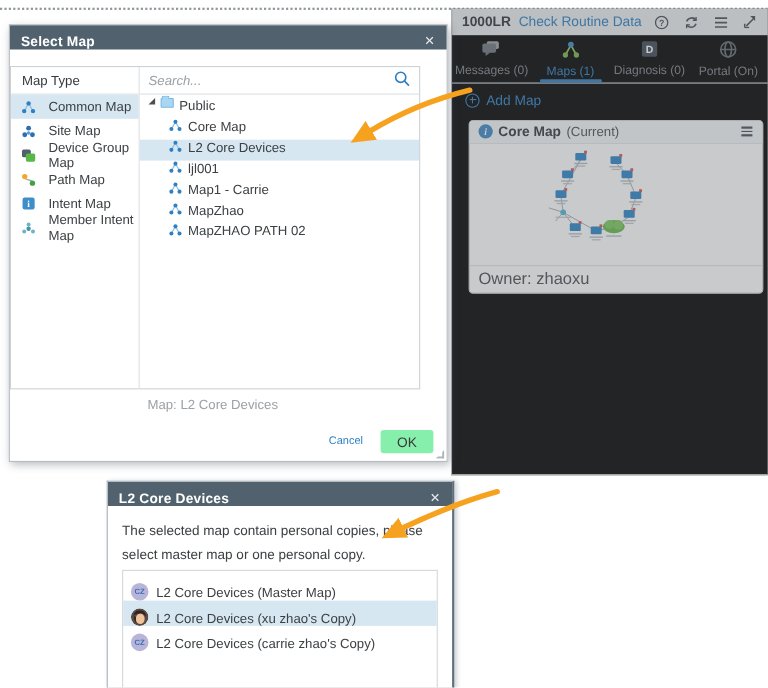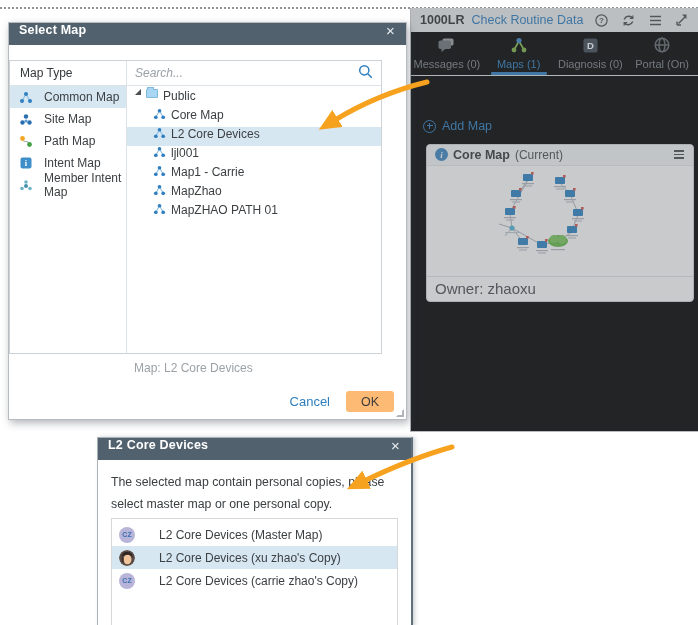--- a/index.html
+++ b/index.html
@@ -17,21 +17,21 @@
   .rp-device { font-weight:bold; font-size:12.5px; color:#2f3438; }
   .rp-title { font-size:12.5px; color:#2e7fc0; }
   .rp-title-icons { margin-left:auto; display:flex; align-items:center; gap:13px; color:#4a4f54; }
   .rp-title-icons .tic { width:14px; height:14px; display:flex; align-items:center; justify-content:center; cursor:pointer; }
   .rp-tabs { height:44px; display:flex; border-bottom:1px solid #dddfe1; }
   .rp-tab { flex:1; display:flex; flex-direction:column; align-items:center; justify-content:center; gap:3px;
     position:relative; color:#7f8489; font-size:11px; cursor:pointer; }
   .rp-tab.active { color:#2e7fc0; }
   .rp-tab.active .tab-underline { position:absolute; bottom:0; left:50%; transform:translateX(-50%);
     width:56px; height:3px; background:#2e7fc0; border-radius:1px; }
-  .rp-body { padding:8px 24px 0 12px;margin-top:35px; }
+  .rp-body { padding:8px 24px 0 12px; }
   .add-map { display:inline-flex; align-items:center; gap:6px; color:#2e7fc0; font-size:12.5px; cursor:pointer; }
   .plus-circle { width:13px; height:13px; border:1.4px solid #2e7fc0; border-radius:50%; position:relative; }
   .plus-circle::before, .plus-circle::after { content:""; position:absolute; background:#2e7fc0; }
   .plus-circle::before { left:2.5px; right:2.5px; top:4.6px; height:1.4px; }
   .plus-circle::after { top:2.5px; bottom:2.5px; left:4.6px; width:1.4px; }
   .map-card { margin:8px 0 0 3px; width:268px; background:#ffffff; border:1px solid #d4d7d9;
     border-radius:4px; box-shadow:0 1px 2px rgba(0,0,0,.08); }
   .mc-header { height:21px; background:#f6f7f8; border-bottom:1px solid #e7e9ea;
     border-radius:4px 4px 0 0; display:flex; align-items:center; gap:5px; padding:0 8px; }
   .info-badge { width:13px; height:13px; border-radius:50%; background:#3f88c5; color:#fff;
@@ -41,21 +41,21 @@
   .mc-subtitle { font-size:12px; color:#4a4f54; }
   .mc-menu { margin-left:auto; display:flex; flex-direction:column; gap:2px; cursor:pointer; padding:3px 1px; }
   .mc-menu span { display:block; width:10px; height:1.6px; background:#4a4f54; }
   .mc-topology { height:110px; }
   .mc-footer { height:25px; border-top:1px solid #e3e5e7; display:flex; align-items:center;
     padding:0 8px; font-size:15px; color:#4a4f54; }
   .panel-veil { position:absolute; inset:0; background:rgba(98,104,109,0.35); z-index:10; pointer-events:none; }
 
   
   .dialog { background:#fff; position:absolute; z-index:20; }
-  .dlg-header { height:22px; background:#51626e; color:#fff; display:flex; align-items:flex-start;
+  .dlg-header { height:22px; background:#51626e; color:#fff; display:flex; align-items:flex-end;
     padding:0 10px; font-size:12.5px; font-weight:bold; letter-spacing:.2px; }
   .dlg-close { margin-left:auto; color:#e9edf0; font-size:15px; line-height:1; cursor:pointer;
     font-weight:normal; padding:0 1px; }
   .select-map { left:8px; top:22px; width:399px; height:398px;
     border:1px solid #b6bcc0; box-shadow:2px 3px 8px rgba(60,70,80,.40); }
   .sm-box { position:absolute; left:0; top:37px; width:373px; height:294px;
     border:1px solid #ccd2d6; display:flex; }
   .sm-left { width:117px; border-right:1px solid #dde2e6; display:flex; flex-direction:column; }
   .sm-left-header { height:25px; border-bottom:1px solid #dde2e6; display:flex; align-items:center;
     padding-left:10px; color:#33383c; }
@@ -71,34 +71,34 @@
   .tree { padding-top:3px; }
   .tree-row { height:19px; display:flex; align-items:flex-start; gap:5px; padding-left:8px; cursor:pointer; color:#3c4043; }
   .tree-row.child { padding-left:26px; }
   .tree-row.selected { background:#d7e7f2; }
   .caret-expanded { width:0; height:0; border-bottom:6px solid #4a4f54; border-left:6px solid transparent; }
   .folder { width:12px; height:9px; background:#a9d6f2; border:1px solid #7cb9de; border-radius:1px; position:relative; }
   .folder::before { content:""; position:absolute; top:-3px; left:0; width:5px; height:2px;
     background:#a9d6f2; border:1px solid #7cb9de; border-bottom:none; border-radius:1px 1px 0 0; }
   .sm-summary { position:absolute; left:125px; top:338px; color:#9ba1a6; font-size:12px; }
   .sm-footer { position:absolute; right:12px; bottom:7px; display:flex; align-items:center; gap:16px; }
-  .btn-cancel { color:#2e7fc0; font-size:13px; cursor:pointer;margin-left:17px; }
-  .btn-ok { width:48px; height:21px; background:#fdba74; border:none; border-radius:3px;
+  .btn-cancel { color:#2e7fc0; font-size:10px; cursor:pointer;margin-left:17px; }
+  .btn-ok { width:48px; height:21px; background:#86efac; border:none; border-radius:3px;
     color:#3a3a3a; font-size:12.5px; font-family:"Liberation Sans", sans-serif; cursor:pointer; }
   .resize-handle { position:absolute; right:2px; bottom:2px; width:8px; height:8px;
     border-right:2px solid #9aa0a6; border-bottom:2px solid #9aa0a6;
     clip-path:polygon(100% 0, 100% 100%, 0 100%); transform:rotate(0deg); opacity:.8; }
 
   
   .copy-dialog { left:97px; top:437px; width:316px; height:189px;
     border:1px solid #aab2b8; border-right:2px solid #5f707c; box-shadow:2px 0 4px rgba(60,70,80,.25); overflow:hidden; }
   .cd-body { padding:11px 13px 0 13px; }
   .cd-message { font-size:12.3px; color:#3c4043; line-height:22px; }
   .cd-list { margin-top:3px; border:1px solid #d4d8db; padding-top:4px; height:120px; }
-  .cd-item { height:23px; display:flex; align-items:center; gap:24px; padding-left:7px; cursor:pointer; }
+  .cd-item { height:23px; display:flex; align-items:flex-end; gap:7px; padding-left:7px; cursor:pointer; }
   .cd-item.selected { background:#d7e7f2; }
   .avatar { width:16px; height:16px; border-radius:50%; flex:0 0 auto; overflow:hidden;
     display:flex; align-items:center; justify-content:center; }
   .avatar.cz { background:#b9b5d9; color:#3b6fb5; font-size:7px; font-weight:bold; }
 
   
   .arrows { position:absolute; left:0; top:0; width:698px; height:625px; z-index:40; pointer-events:none; }
 </style>
 </head>
 <body>
@@ -323,20 +323,29 @@
               <circle cx="3.5" cy="9.5" r="2.2" fill="#2a6fb0"></circle>
               <circle cx="10.5" cy="9.5" r="2.2" fill="#2a6fb0"></circle>
               <circle cx="7" cy="8" r="1.6" fill="#5b9bd5"></circle>
             </svg>
         </span>
         <span>Site Map</span>
       </div>
       <div class="mt-item">
         <span class="mt-icon">
           <svg width="14" height="13" viewBox="0 0 14 13">
+              <rect x="1" y="1" width="8" height="7" rx="1.5" fill="#51606c"></rect>
+              <rect x="4.5" y="4.5" width="8.5" height="7.5" rx="1.5" fill="#57b847"></rect>
+            </svg>
+        </span>
+        <span>Device Group Map</span>
+      </div>
+      <div class="mt-item">
+        <span class="mt-icon">
+          <svg width="14" height="13" viewBox="0 0 14 13">
               <path d="M3.5 4 C3.5 8 10.5 5 10.5 9.5" fill="none" stroke="#9aa0a6" stroke-width="1"></path>
               <circle cx="3.5" cy="3.5" r="2.4" fill="#f5a623"></circle>
               <circle cx="10.5" cy="9.5" r="2.4" fill="#43a047"></circle>
             </svg>
         </span>
         <span>Path Map</span>
       </div>
       <div class="mt-item">
         <span class="mt-icon">
           <svg width="14" height="13" viewBox="0 0 14 13">
@@ -428,21 +437,21 @@
           <span>MapZhao</span>
         </div>
         <div class="tree-row child">
           <span><svg width="13" height="12" viewBox="0 0 14 13">
                 <line x1="7" y1="3" x2="3" y2="10" stroke="#8fc0e2" stroke-width="1.2"></line>
                 <line x1="7" y1="3" x2="11" y2="10" stroke="#8fc0e2" stroke-width="1.2"></line>
                 <circle cx="7" cy="3" r="2" fill="#2f7fc1"></circle>
                 <circle cx="3" cy="10" r="2" fill="#2f7fc1"></circle>
                 <circle cx="11" cy="10" r="2" fill="#2f7fc1"></circle>
               </svg></span>
-          <span>MapZHAO PATH 01</span>
+          <span>MapZHAO PATH 02</span>
         </div>
       </div>
     </div>
   </div>
 
   <div class="sm-summary">Map: L2 Core Devices</div>
 
   <div class="sm-footer">
     <span class="btn-cancel">Cancel</span>
     <button class="btn-ok">OK</button>

